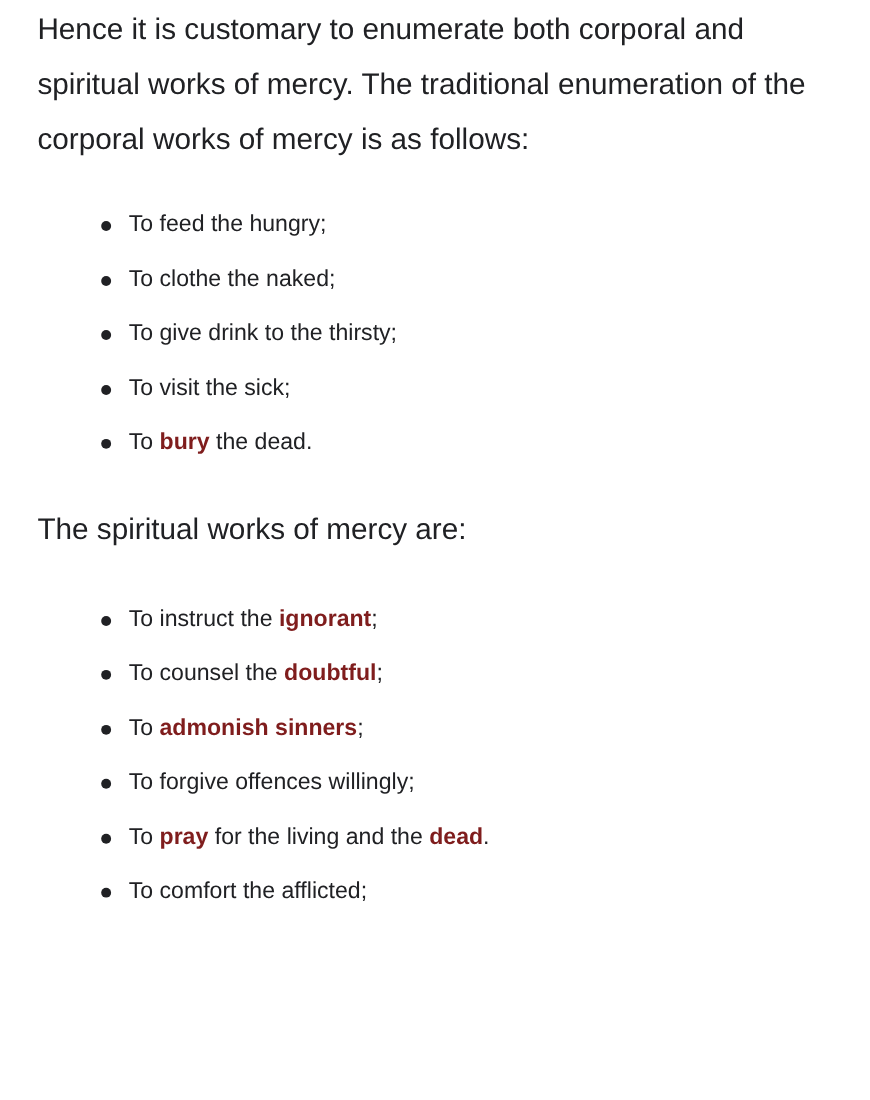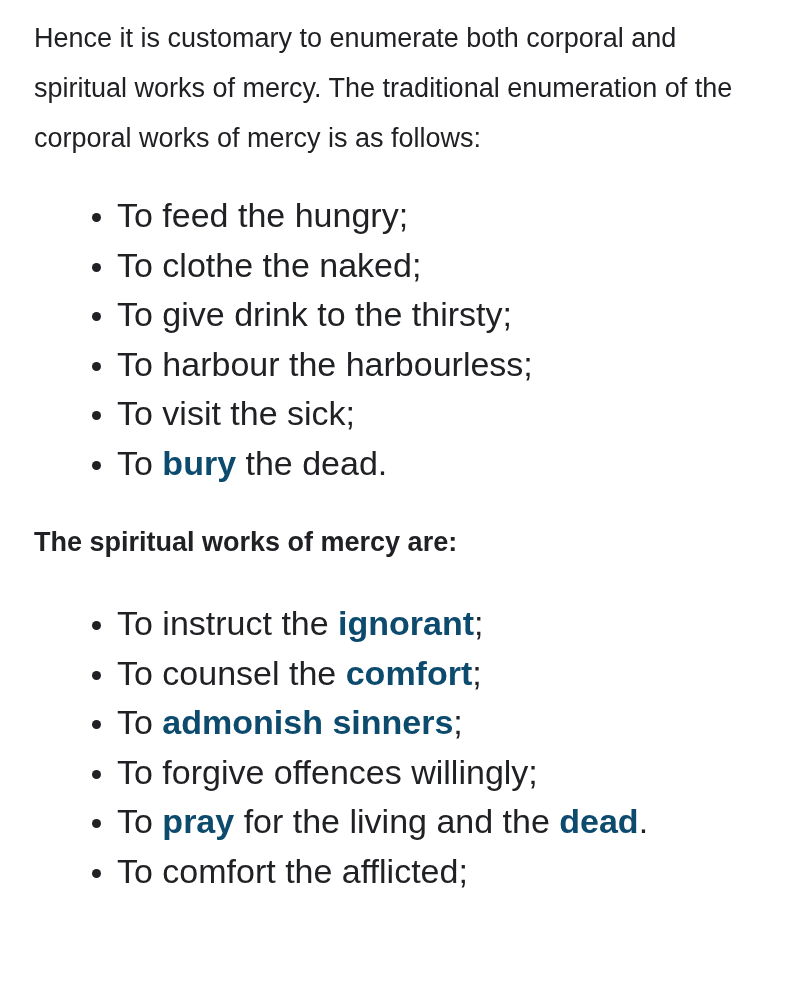--- a/index.html
+++ b/index.html
@@ -5,55 +5,54 @@
     html, body { margin: 0; padding: 0; background: #ffffff; }
     body {
       width: 791px; height: 1000px; overflow: hidden;
       font-family: "Liberation Sans", "DejaVu Sans", sans-serif;
       color: #202124;
     }
     .content { padding: 0 34px; }
     p.para {
       font-size: 27px; line-height: 50px; margin: 0;
     }
-    p.para.intro { padding-top: 13px; }
+    p.para.intro { padding-top: 1px; }
     ul.list {
       list-style: none; margin: 0; padding: 0 0 0 58px;
     }
     ul.list li {
-      position: relative; font-size: 34px; line-height: 49.5px;
+      position: relative; font-size: 21px; line-height: 49.5px;
       padding-left: 25px;
     }
     ul.list li::before {
       content: ""; position: absolute; left: 0; top: 22px;
       width: 9px; height: 9px; border-radius: 50%; background: #202124;
     }
     ul.corporal { margin-top: 28px; }
-    p.spiritual-intro { margin-top: 29px; font-weight: bold; }
+    p.spiritual-intro { margin-top: 29px; }
     ul.spiritual { margin-top: 32px; }
-    a.link { color: #0c4a6e; font-weight: bold; text-decoration: none; }
+    a.link { color: #7f1d1d; font-weight: bold; text-decoration: none; }
   </style>
 </head>
 <body>
 
 <div class="content">
   <p class="para intro">Hence it is customary to enumerate both corporal and spiritual works of mercy. The traditional enumeration of the corporal works of mercy is as follows:</p>
 
   <ul class="list corporal">
     <li><span>To feed the hungry;</span></li>
     <li><span>To clothe the naked;</span></li>
     <li><span>To give drink to the thirsty;</span></li>
-    <li><span>To harbour the harbourless;</span></li>
     <li><span>To visit the sick;</span></li>
     <li><span>To </span><a class="link" href="#">bury</a><span> the dead.</span></li>
   </ul>
 
   <p class="para spiritual-intro">The spiritual works of mercy are:</p>
 
   <ul class="list spiritual">
     <li><span>To instruct the </span><a class="link" href="#">ignorant</a><span>;</span></li>
-    <li><span>To counsel the </span><a class="link" href="#">comfort</a><span>;</span></li>
+    <li><span>To counsel the </span><a class="link" href="#">doubtful</a><span>;</span></li>
     <li><span>To </span><a class="link" href="#">admonish sinners</a><span>;</span></li>
     <li><span>To forgive offences willingly;</span></li>
     <li><span>To </span><a class="link" href="#">pray</a><span> for the living and the </span><a class="link" href="#">dead</a><span>.</span></li>
     <li><span>To comfort the afflicted;</span></li>
   </ul>
 </div>
 
 </body></html>

